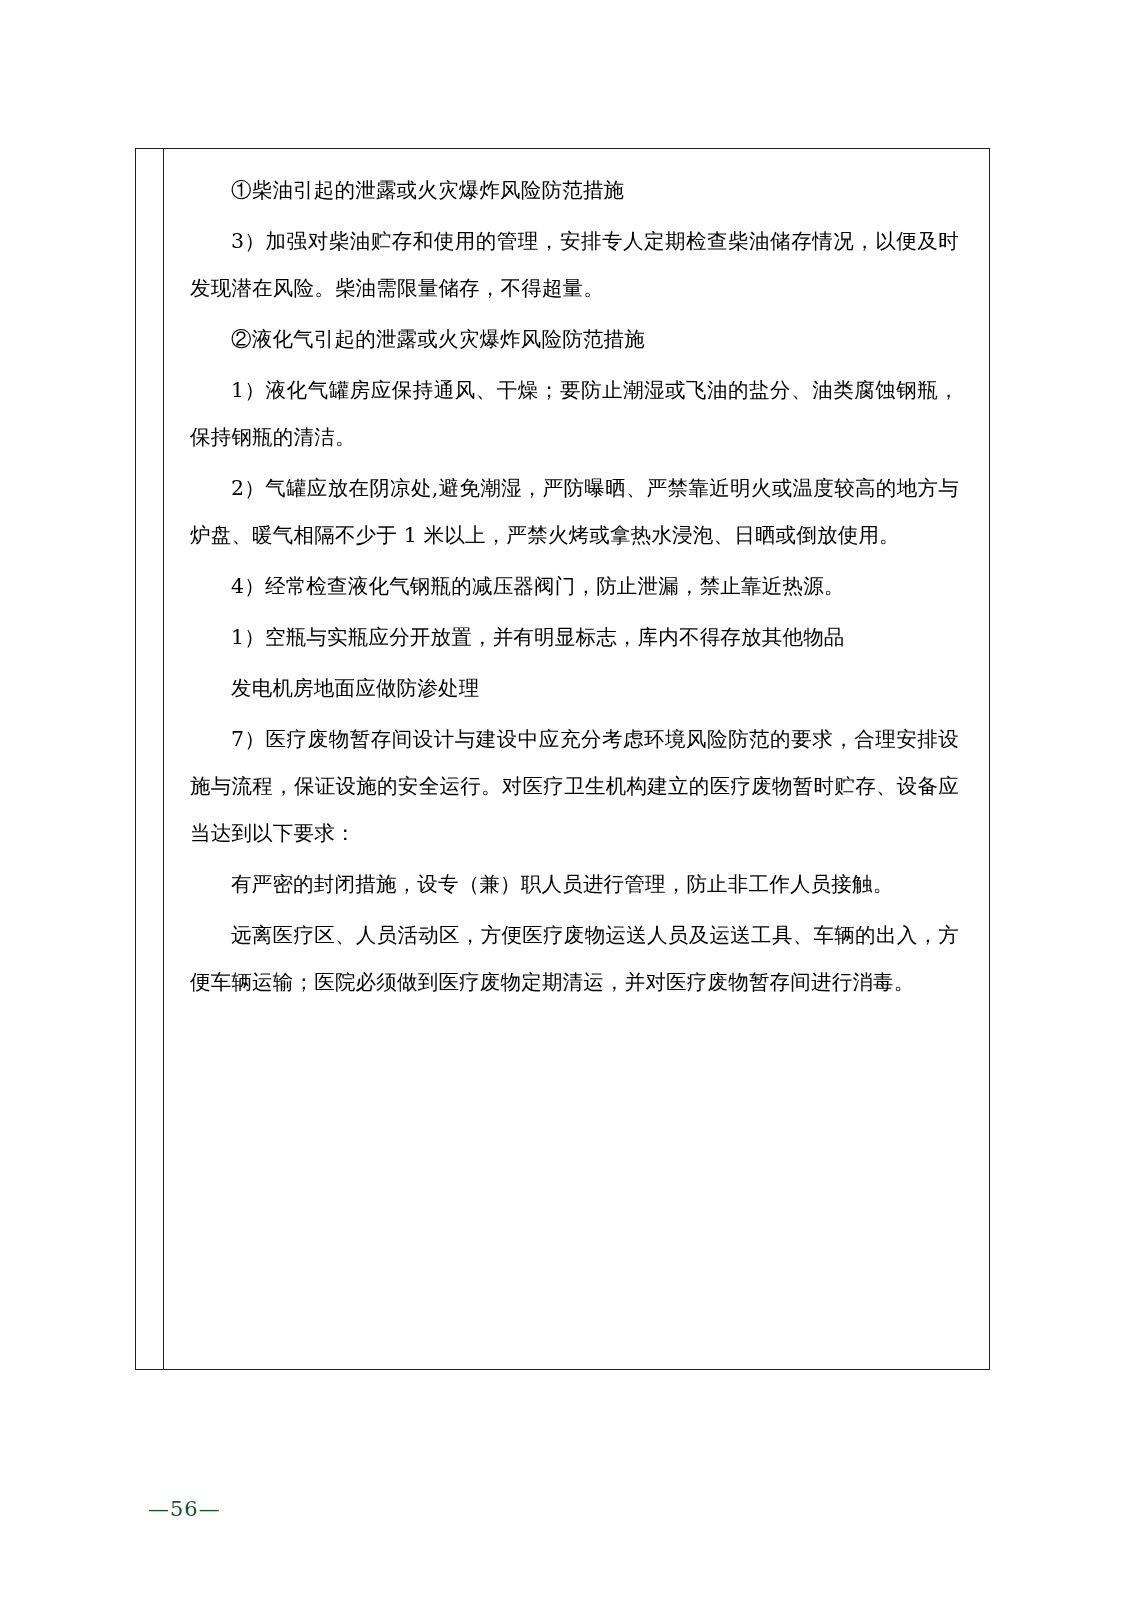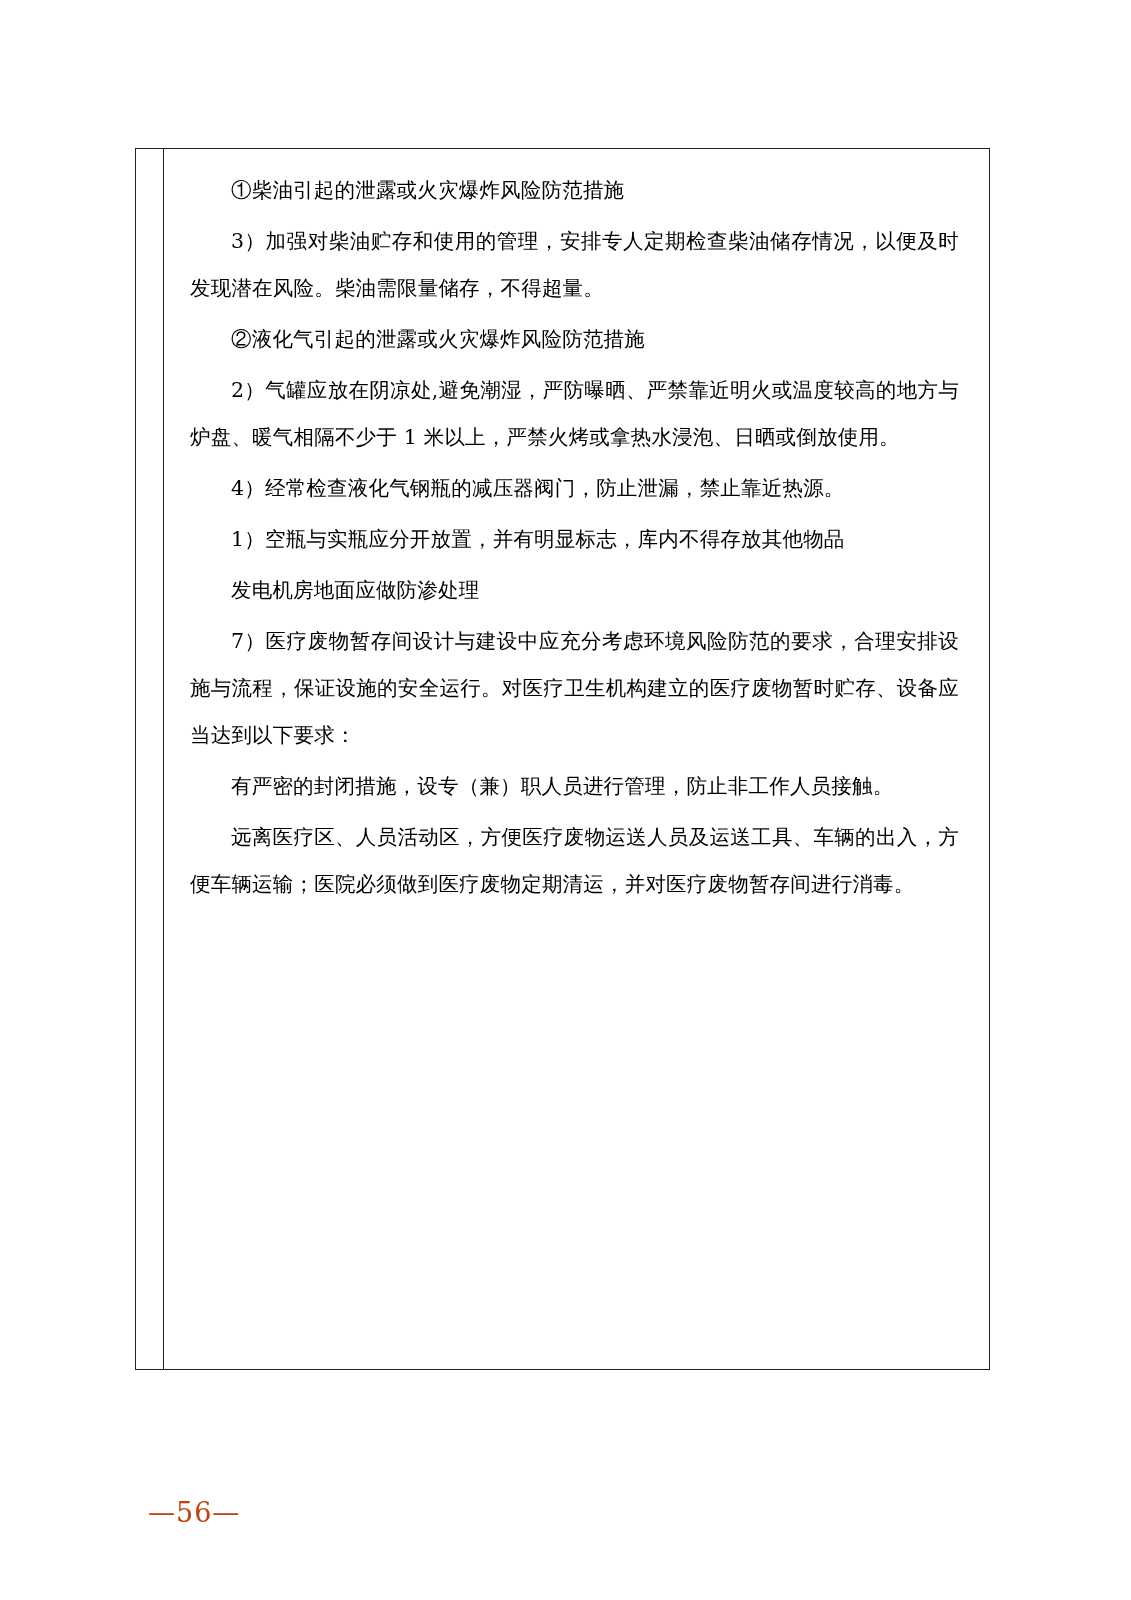--- a/index.html
+++ b/index.html
@@ -52,37 +52,38 @@
     letter-spacing: 0.2px;
     text-align: justify;
     text-justify: inter-ideograph;
     text-indent: 2em;
     font-family: "DejaVu Serif", "Liberation Serif", serif;
   }
   .page-number {
     position: absolute;
     left: 148px;
     top: 1497px;
-    font-size: 27px;
+    font-size: 21px;
     font-family: "DejaVu Serif", "Liberation Serif", serif;
     letter-spacing: 1px;
-    color: #c2410c;
+    color: #14532d;
   }
 </style>
 </head>
 <body>
 
 <div class="page">
 
   <div class="doc-table">
     <div class="gutter-cell"></div>
     <div class="content-cell">
       <p class="para">①柴油引起的泄露或火灾爆炸风险防范措施</p>
       <p class="para">3）加强对柴油贮存和使用的管理，安排专人定期检查柴油储存情况，以便及时发现潜在风险。柴油需限量储存，不得超量。</p>
       <p class="para">②液化气引起的泄露或火灾爆炸风险防范措施</p>
+      <p class="para">1）液化气罐房应保持通风、干燥；要防止潮湿或飞油的盐分、油类腐蚀钢瓶，保持钢瓶的清洁。</p>
       <p class="para">2）气罐应放在阴凉处,避免潮湿，严防曝晒、严禁靠近明火或温度较高的地方与炉盘、暖气相隔不少于 1 米以上，严禁火烤或拿热水浸泡、日晒或倒放使用。</p>
       <p class="para">4）经常检查液化气钢瓶的减压器阀门，防止泄漏，禁止靠近热源。</p>
       <p class="para">1）空瓶与实瓶应分开放置，并有明显标志，库内不得存放其他物品</p>
       <p class="para">发电机房地面应做防渗处理</p>
       <p class="para">7）医疗废物暂存间设计与建设中应充分考虑环境风险防范的要求，合理安排设施与流程，保证设施的安全运行。对医疗卫生机构建立的医疗废物暂时贮存、设备应当达到以下要求：</p>
       <p class="para">有严密的封闭措施，设专（兼）职人员进行管理，防止非工作人员接触。</p>
       <p class="para">远离医疗区、人员活动区，方便医疗废物运送人员及运送工具、车辆的出入，方便车辆运输；医院必须做到医疗废物定期清运，并对医疗废物暂存间进行消毒。</p>
     </div>
   </div>
 

